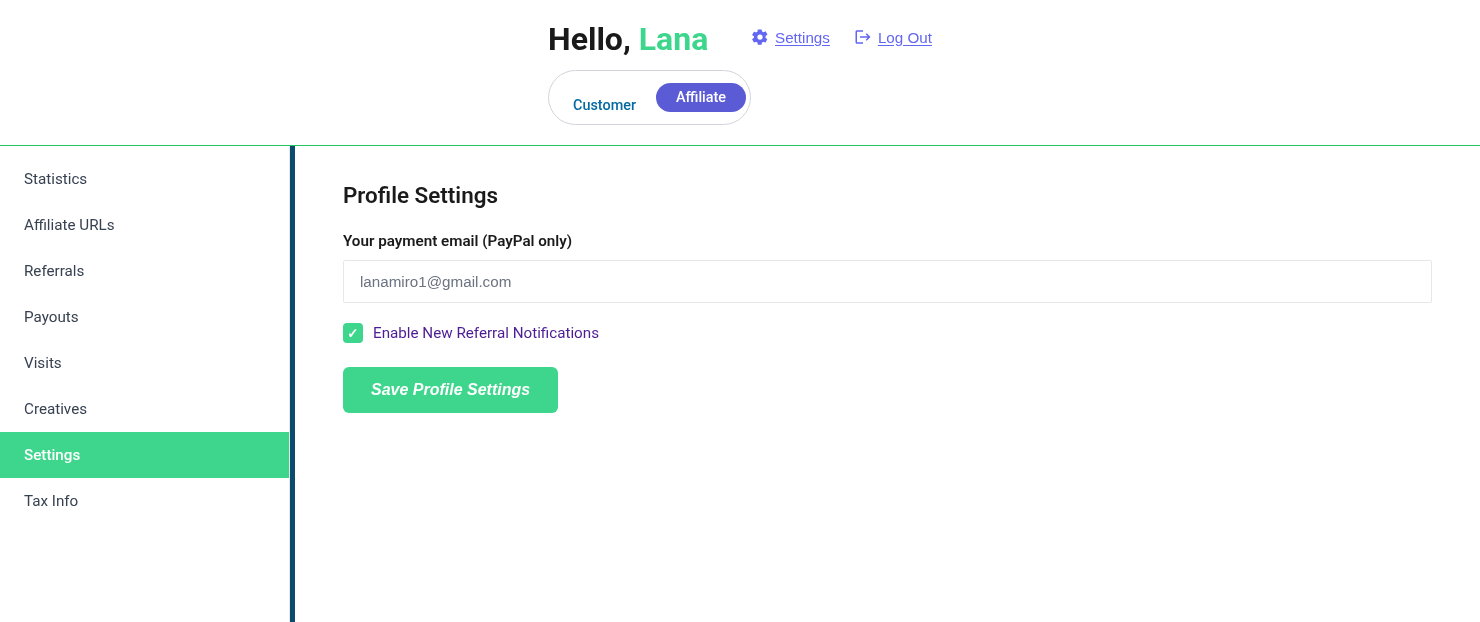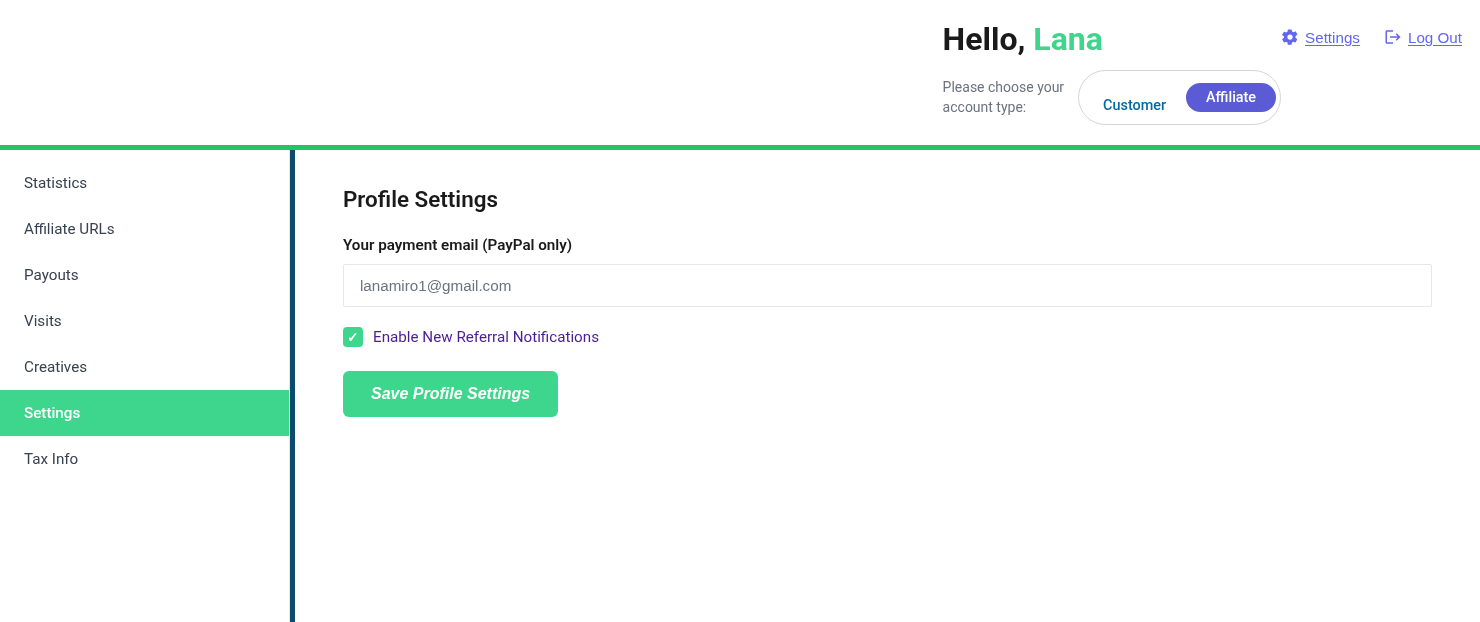--- a/index.html
+++ b/index.html
@@ -17,25 +17,25 @@
 
     .page-wrapper {
       background: #f3f4f6;
       min-height: 622px;
       padding: 0;
     }
 
     
     .header {
       background: #fff;
-      padding: 20px 18px;
+      padding: 20px 40px;
       display: flex;
       align-items: flex-start;
-      justify-content: flex-end;
-      border-bottom: 5px solid #22c55e;
+      justify-content: center;
+      border-bottom: 1px solid #22c55e;
     }
 
     .header-left {
       display: flex;
       flex-direction: column;
       gap: 12px;
     }
 
     .greeting {
       font-size: 2rem;
@@ -237,24 +237,20 @@
 <body>
 
 <div class="page-wrapper">
 
   <div class="header">
     <div class="header-left">
       <div class="greeting">
         <span>Hello, </span><span class="greeting-name">Lana</span>
       </div>
       <div class="account-type-row">
-        <div class="account-label">
-          <span>Please choose your</span><br>
-          <span>account type:</span>
-        </div>
         <div class="account-toggle">
           <div class="toggle-option inactive">Customer</div>
           <div class="toggle-option active">Affiliate</div>
         </div>
       </div>
     </div>
 
     <div class="header-right">
       <button class="header-btn">
         <svg class="gear-svg" viewBox="0 0 24 24" xmlns="http://www.w3.org/2000/svg">
@@ -269,20 +265,21 @@
         <span>Log Out</span>
       </button>
     </div>
   </div>
 
   <div class="main-layout">
 
     <nav class="sidebar">
       <div class="sidebar-item">Statistics</div>
       <div class="sidebar-item">Affiliate URLs</div>
+      <div class="sidebar-item">Referrals</div>
       <div class="sidebar-item">Payouts</div>
       <div class="sidebar-item">Visits</div>
       <div class="sidebar-item">Creatives</div>
       <div class="sidebar-item active">Settings</div>
       <div class="sidebar-item">Tax Info</div>
     </nav>
 
     <div class="content-area">
       <h2 class="section-title">Profile Settings</h2>
 

